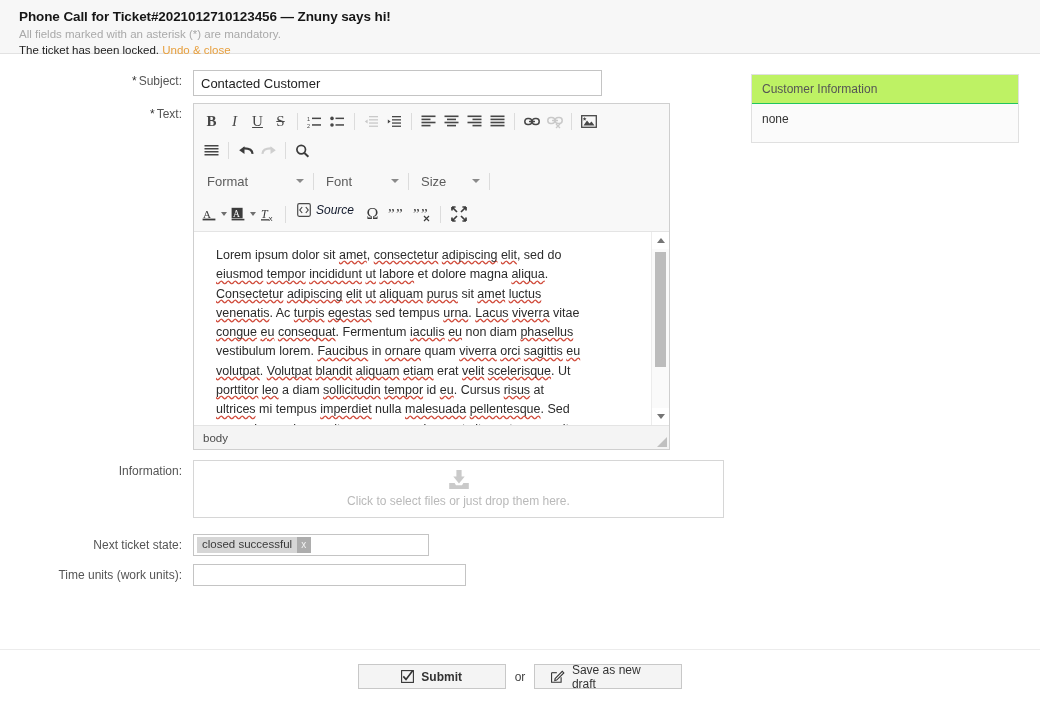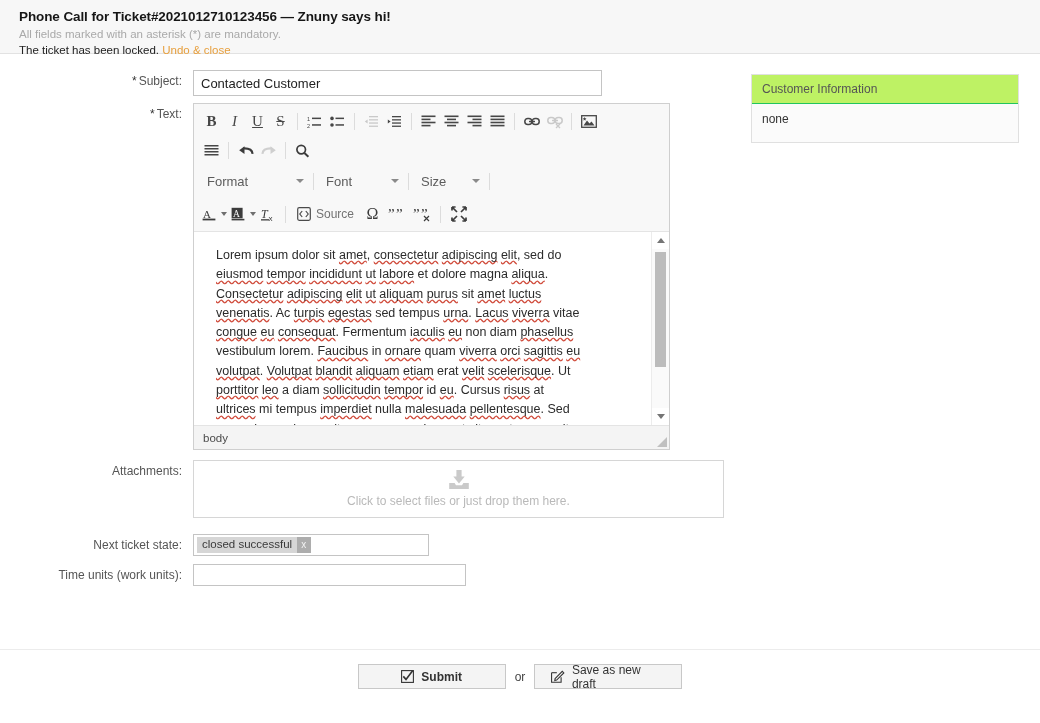--- a/index.html
+++ b/index.html
@@ -66,21 +66,21 @@
   }
   .combo .cname{white-space:nowrap;}
   .combo .carrow{
     margin-left:14px;width:0;height:0;border-left:4px solid transparent;
     border-right:4px solid transparent;border-top:4px solid #8a8a8a;
   }
   .combo.fmt{width:108px;box-sizing:border-box;justify-content:space-between;}
   .combo.fnt{width:84px;box-sizing:border-box;justify-content:space-between;}
   .combo.sz{width:70px;box-sizing:border-box;justify-content:space-between;}
 
-  .srcbtn{display:flex;align-items:center;gap:5px;padding:0 6px;height:22px;cursor:pointer;color:#737373;font-size:12px;flex:0 0 auto;}
+  .srcbtn{display:flex;align-items:flex-start;gap:5px;padding:0 6px;height:22px;cursor:pointer;color:#0f172a;font-size:12px;flex:0 0 auto;font-style:italic;}
 
   #editor-body{
     height:193px;background:#fff;position:relative;overflow:hidden;
     border-bottom:1px solid #e4e4e4;
   }
   #editor-text{
     padding:14px 22px 0 22px;width:409px;box-sizing:border-box;
     font-family:"Liberation Sans",sans-serif;font-size:12.5px;line-height:19.3px;color:#2b2b2b;
   }
   #editor-text p{margin:0;}
@@ -414,21 +414,21 @@
             <span>body</span>
             <svg id="grip" viewBox="0 0 10 10">
                 <path d="M10 0 L10 10 L0 10 Z" fill="#c0c0c0"></path>
               </svg>
           </div>
         </div>
       </div>
     </div>
 
     <div class="field-row" style="margin-top:10px;">
-      <div class="field-label">Attachments:</div>
+      <div class="field-label">Information:</div>
       <div class="field-ctrl">
         <div id="dropzone">
           <svg width="22" height="20" viewBox="0 0 22 20">
             <rect x="8.4" y="0" width="5.2" height="7.4" fill="#cacaca"></rect>
             <path d="M5.3 6.6 L16.7 6.6 L11 13.4 Z" fill="#cacaca"></path>
             <path d="M1.2 13 L6.6 13 L8 15.2 L14 15.2 L15.4 13 L20.8 13 L20.8 19 L1.2 19 Z" fill="#cacaca"></path>
           </svg>
           <div class="dz-text">Click to select files or just drop them here.</div>
         </div>
       </div>

